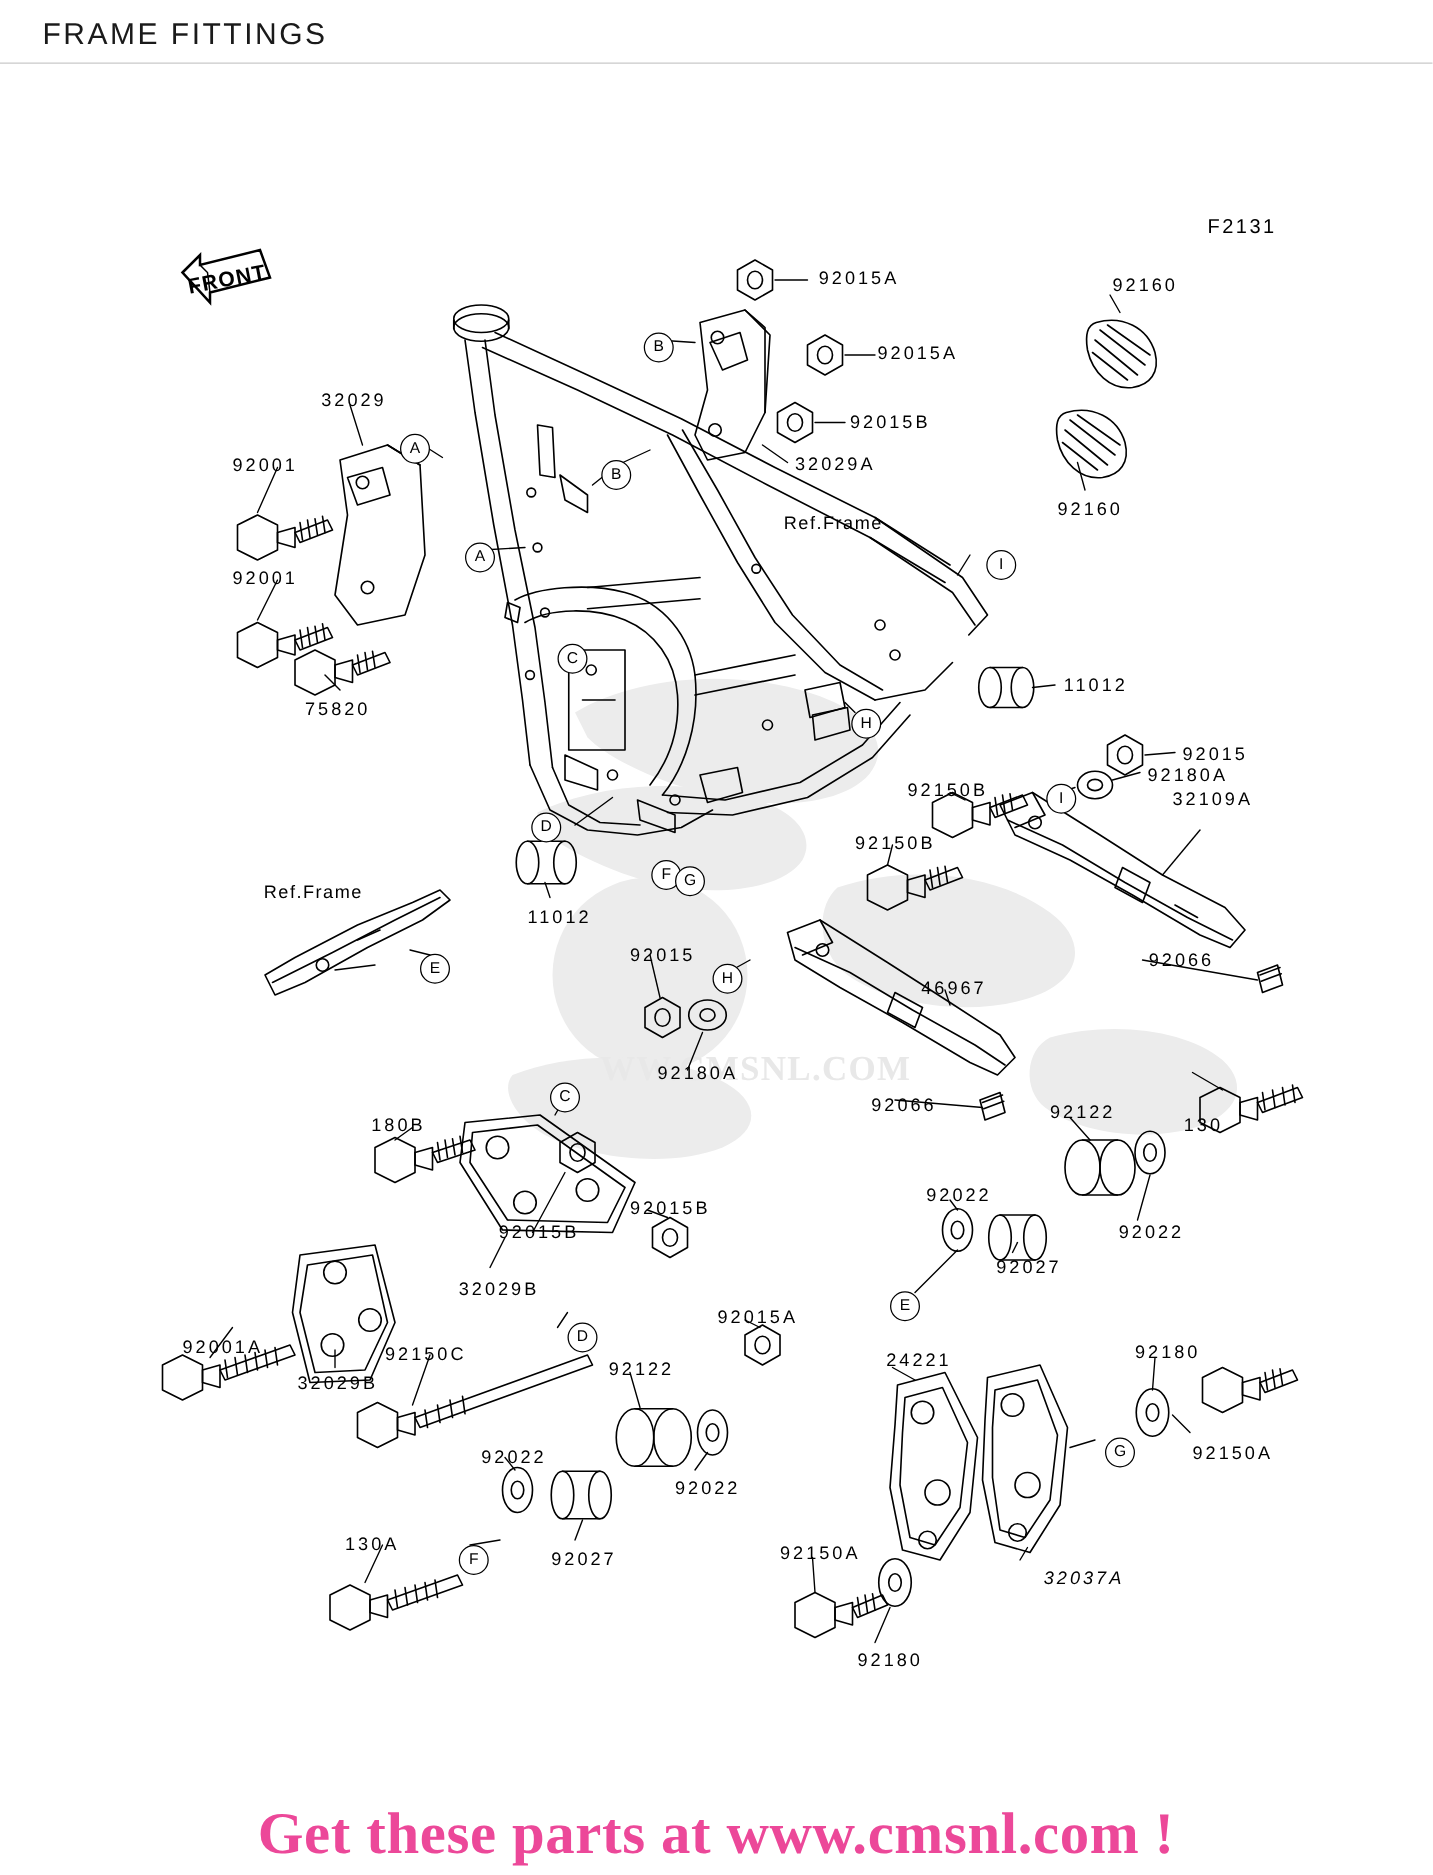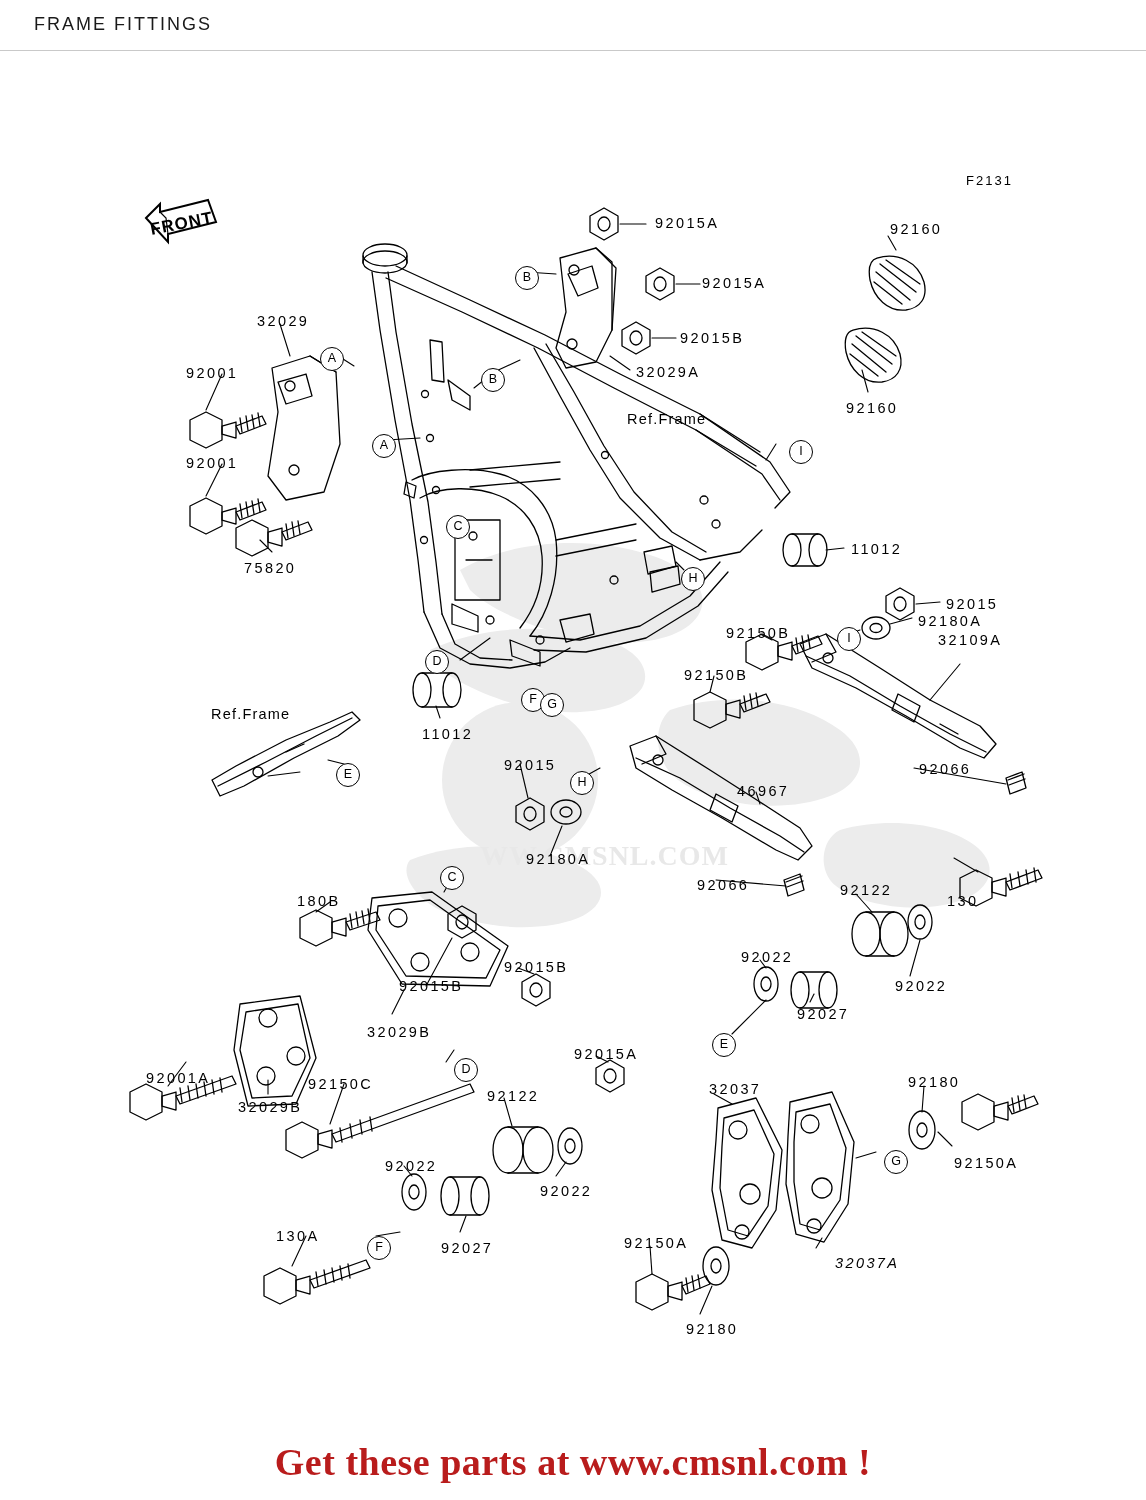--- a/index.html
+++ b/index.html
@@ -19,21 +19,21 @@
     position: relative;
     width: 1146px;
     height: 1500px;
     background: #ffffff;
   }
   
   .page-title {
     position: absolute;
     left: 34px;
     top: 14px;
-    font-size: 18px;
+    font-size: 24px;
     letter-spacing: 2px;
     color: #1a1a1a;
     font-family: "Liberation Sans", sans-serif;
   }
   .title-rule {
     position: absolute;
     left: 0;
     top: 50px;
     width: 1146px;
     height: 1px;
@@ -41,30 +41,30 @@
   }
   
   .footer-cta {
     position: absolute;
     left: 0;
     top: 1440px;
     width: 1146px;
     text-align: center;
     font-family: "Liberation Serif", serif;
     font-weight: bold;
-    font-size: 38px;
+    font-size: 47px;
     letter-spacing: 0.5px;
-    color: #b91c1c;
+    color: #ec4899;
   }
   
   .diagram-code {
     position: absolute;
     left: 966px;
     top: 173px;
-    font-size: 13px;
+    font-size: 16px;
     letter-spacing: 2px;
   }
   
   .watermark {
     position: absolute;
     left: 370px;
     top: 530px;
     width: 640px;
     height: 430px;
     pointer-events: none;
@@ -620,21 +620,21 @@
   <div class="lbl" style="left:297px; top:893px;">180B</div>
   <div class="lbl" style="left:399px; top:978px;">92015B</div>
   <div class="lbl" style="left:741px; top:949px;">92022</div>
   <div class="lbl" style="left:895px; top:978px;">92022</div>
   <div class="lbl" style="left:504px; top:959px;">92015B</div>
   <div class="lbl" style="left:367px; top:1024px;">32029B</div>
   <div class="lbl" style="left:797px; top:1006px;">92027</div>
   <div class="lbl" style="left:146px; top:1054px;margin-top:16px;">92001A</div>
   <div class="lbl" style="left:574px; top:1046px;">92015A</div>
   <div class="lbl" style="left:308px; top:1076px;">92150C</div>
-  <div class="lbl" style="left:709px; top:1081px;">32037</div>
+  <div class="lbl" style="left:709px; top:1081px;">24221</div>
   <div class="lbl" style="left:908px; top:1074px;">92180</div>
   <div class="lbl" style="left:238px; top:1099px;">32029B</div>
   <div class="lbl" style="left:487px; top:1088px;">92122</div>
   <div class="lbl" style="left:540px; top:1183px;">92022</div>
   <div class="lbl" style="left:954px; top:1155px;">92150A</div>
   <div class="lbl" style="left:385px; top:1158px;">92022</div>
   <div class="lbl" style="left:441px; top:1240px;">92027</div>
   <div class="lbl" style="left:276px; top:1228px;">130A</div>
   <div class="lbl" style="left:835px; top:1255px;font-style:italic;">32037A</div>
   <div class="lbl" style="left:624px; top:1235px;">92150A</div>

